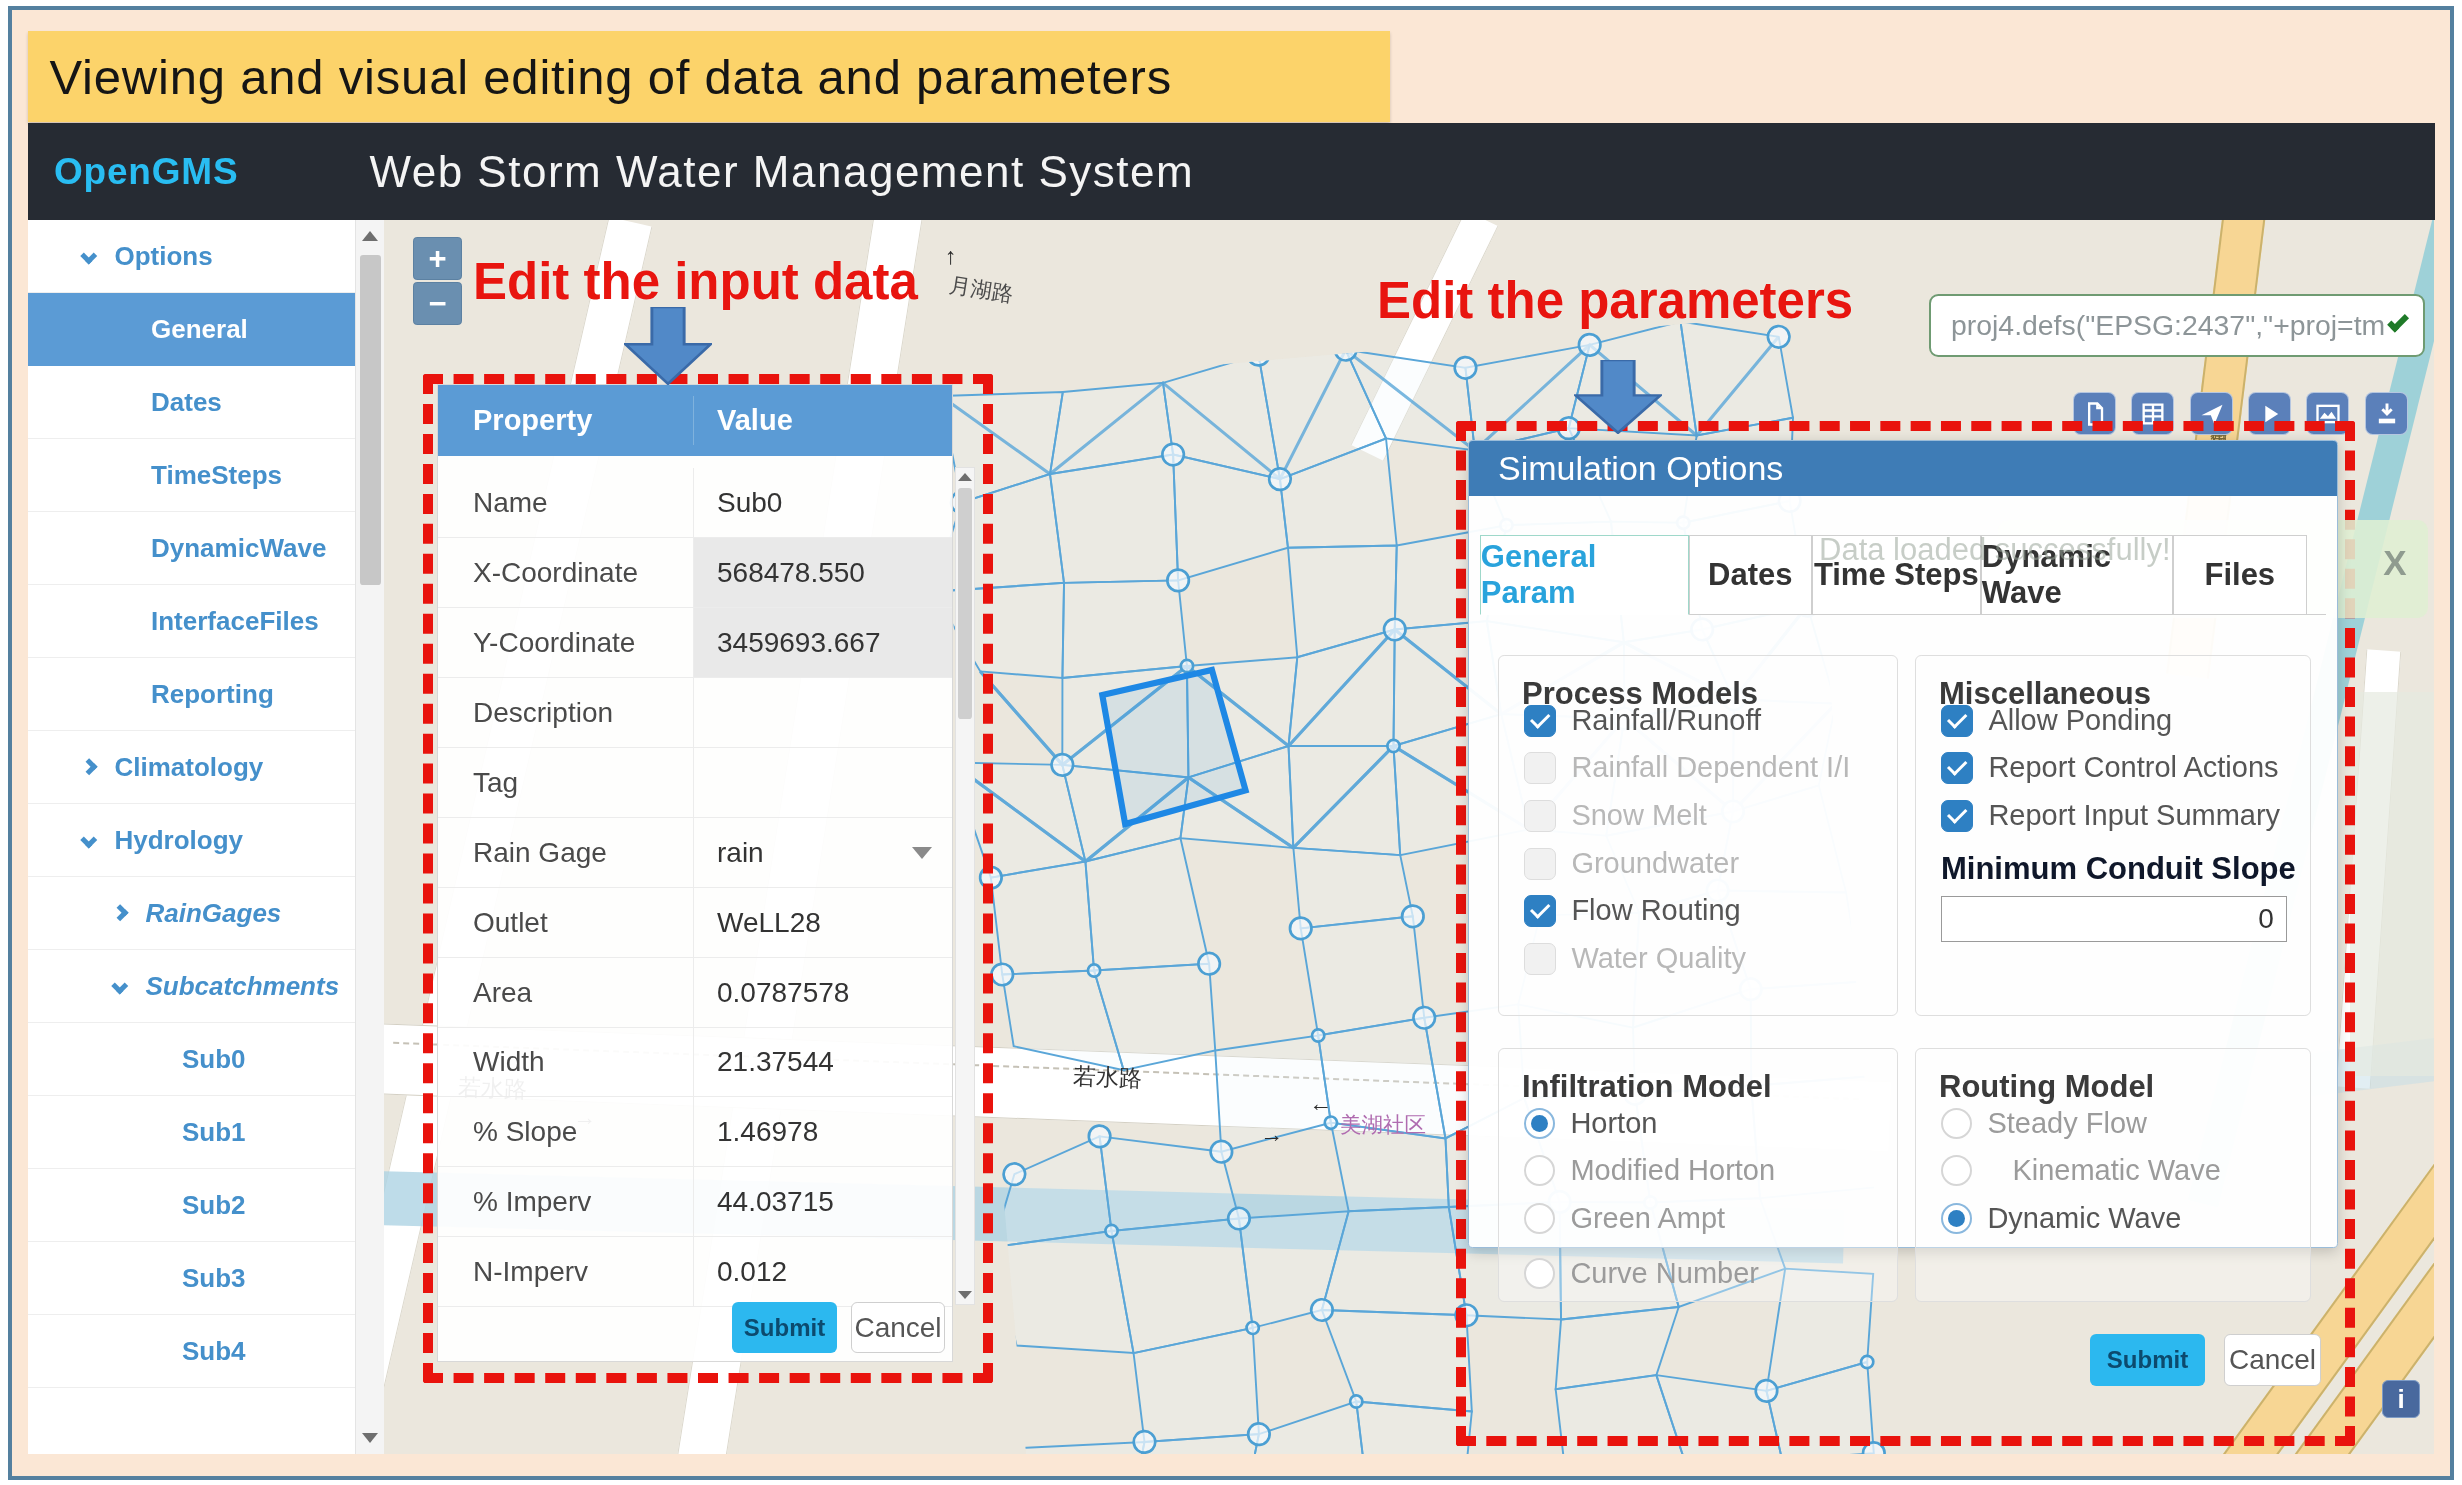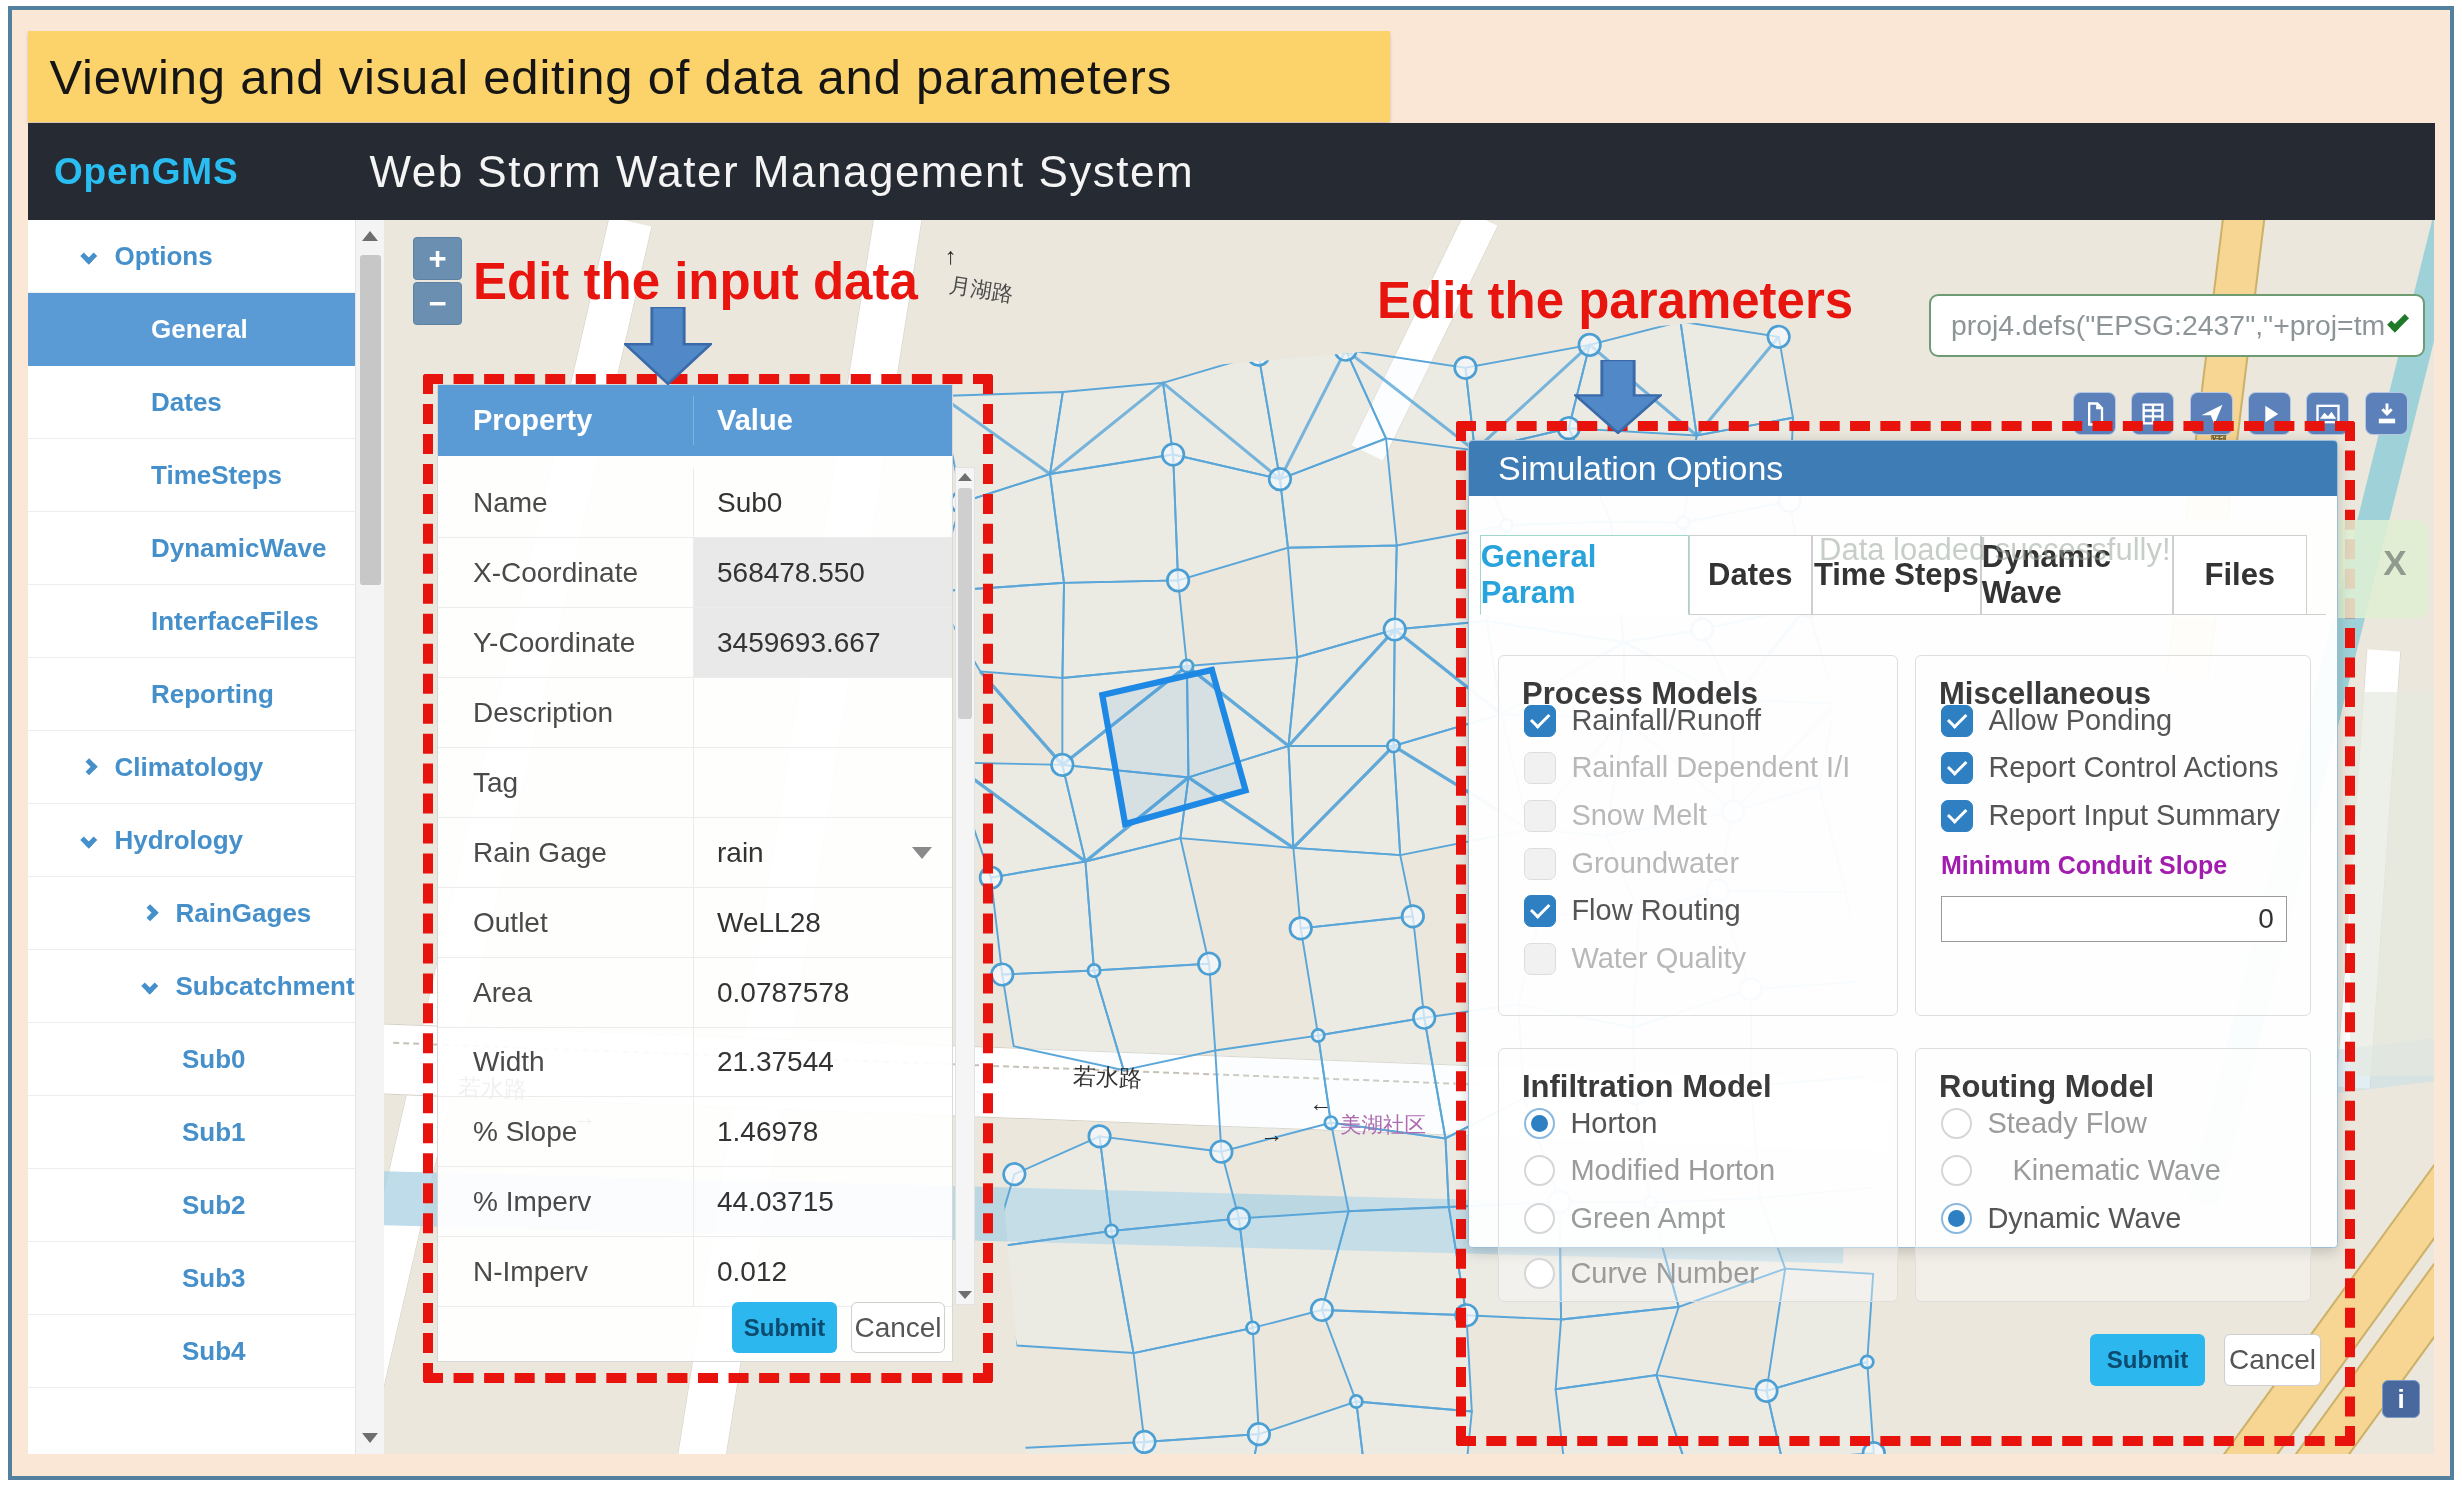--- a/index.html
+++ b/index.html
@@ -17,21 +17,21 @@
   .logo{font-size:37px;font-weight:bold;color:#29bdf2;margin-left:26px;letter-spacing:0.8px;}
   .apptitle{font-size:44px;font-weight:300;color:#f4f4f4;margin-left:131px;letter-spacing:1.5px;}
 
   
   .sidebar{left:28px;top:220px;width:327px;height:1234px;background:#ffffff;z-index:4;display:flex;flex-direction:column;}
   .srow{height:73px;flex:none;display:flex;align-items:center;border-bottom:1.5px solid #eeeeee;color:#4590cb;font-size:26px;font-weight:bold;position:relative;background:#fff;}
   .srow.active{background:#5b9bd5;color:#ffffff;border-bottom:none;}
   .chev{display:inline-block;width:11.5px;height:11.5px;border-right:5.4px solid #4590cb;border-bottom:5.4px solid #4590cb;margin-right:20px;flex:none;}
   .chev.right{transform:rotate(-45deg);}
   .chev.down{transform:rotate(45deg);}
-  .ind0{padding-left:55px;} .ind1{padding-left:123px;} .ind1c{padding-left:116px;} .ind2{padding-left:154px;}
+  .ind0{padding-left:55px;} .ind1{padding-left:123px;} .ind1c{padding-left:86px;font-style:italic;} .ind2{padding-left:154px;}
   .sscroll{left:355px;top:220px;width:29px;height:1234px;background:#f4f4f4;z-index:4;border-left:0.8px solid #e4e4e4;}
   .sthumb{position:absolute;left:3.8px;top:35px;width:21.5px;height:330px;background:#c7c7c7;border-radius:3.1px;}
   .tri-up{width:0;height:0;border-left:8.5px solid transparent;border-right:8.5px solid transparent;border-bottom:10.8px solid #6e6e6e;position:absolute;left:6.1px;top:10.8px;}
   .tri-dn{width:0;height:0;border-left:8.5px solid transparent;border-right:8.5px solid transparent;border-top:10.8px solid #6e6e6e;position:absolute;left:6.1px;bottom:10.8px;}
 
   
   .map{left:384px;top:220px;width:2050px;height:1234px;background:#ebe7dd;overflow:hidden;z-index:1;}
   .road{position:absolute;background:#ffffff;border-left:1.5px solid #dcd8cc;border-right:1.5px solid #dcd8cc;}
   .road-h{position:absolute;background:#ffffff;border-top:1.5px solid #d4d0c4;border-bottom:1.5px solid #d4d0c4;}
   .dashline{position:absolute;left:2%;top:24%;width:96%;border-top:2.3px dashed #c5c1b6;}
@@ -94,21 +94,21 @@
   .citem{position:absolute;display:flex;align-items:center;font-size:29px;color:#555;}
   .citem.dis{color:#b8b8b8;}
   .cbx{width:32px;height:32px;border-radius:7px;margin-right:15.4px;flex:none;position:relative;background:#f1f1f1;border:1.5px solid #dddddd;}
   .cbx.on{background:#2e80c3;border-color:#2e80c3;}
   .cbx.on::after{content:"";position:absolute;left:6.1px;top:7px;width:15.4px;height:7.7px;border-left:3.8px solid #fff;border-bottom:3.8px solid #fff;transform:rotate(-45deg);}
   .ritem{position:absolute;display:flex;align-items:center;font-size:29px;color:#9b9b9b;}
   .ritem.sel{color:#555;align-items:center;}
   .rdo{width:31px;height:31px;border-radius:50%;border:2.3px solid #d6d6d6;margin-right:15.4px;flex:none;position:relative;background:#fff;}
   .rdo.on{border-color:#8ab8de;}
   .rdo.on::after{content:"";position:absolute;left:4.6px;top:4.6px;width:17px;height:17px;border-radius:50%;background:#2e80c3;}
-  .slope-label{position:absolute;font-size:25px;font-weight:bold;color:#a21caf;}
+  .slope-label{position:absolute;font-size:31px;font-weight:bold;color:#0f172a;}
   .slope-input{position:absolute;height:46px;border:1.5px solid #9a9a9a;background:#fff;font-size:28px;color:#333;display:flex;align-items:center;justify-content:flex-end;padding-right:12.3px;}
 
   .infobtn{left:2382px;top:1380px;width:38px;height:38px;background:#49699e;border:1.5px solid #7e9cc6;border-radius:6.1px;color:#fff;font-size:26px;font-weight:bold;display:flex;align-items:center;justify-content:center;z-index:8;}
 </style>
 </head>
 <body>
 
 <div class="stage">
   <div class="frame"></div>
 

